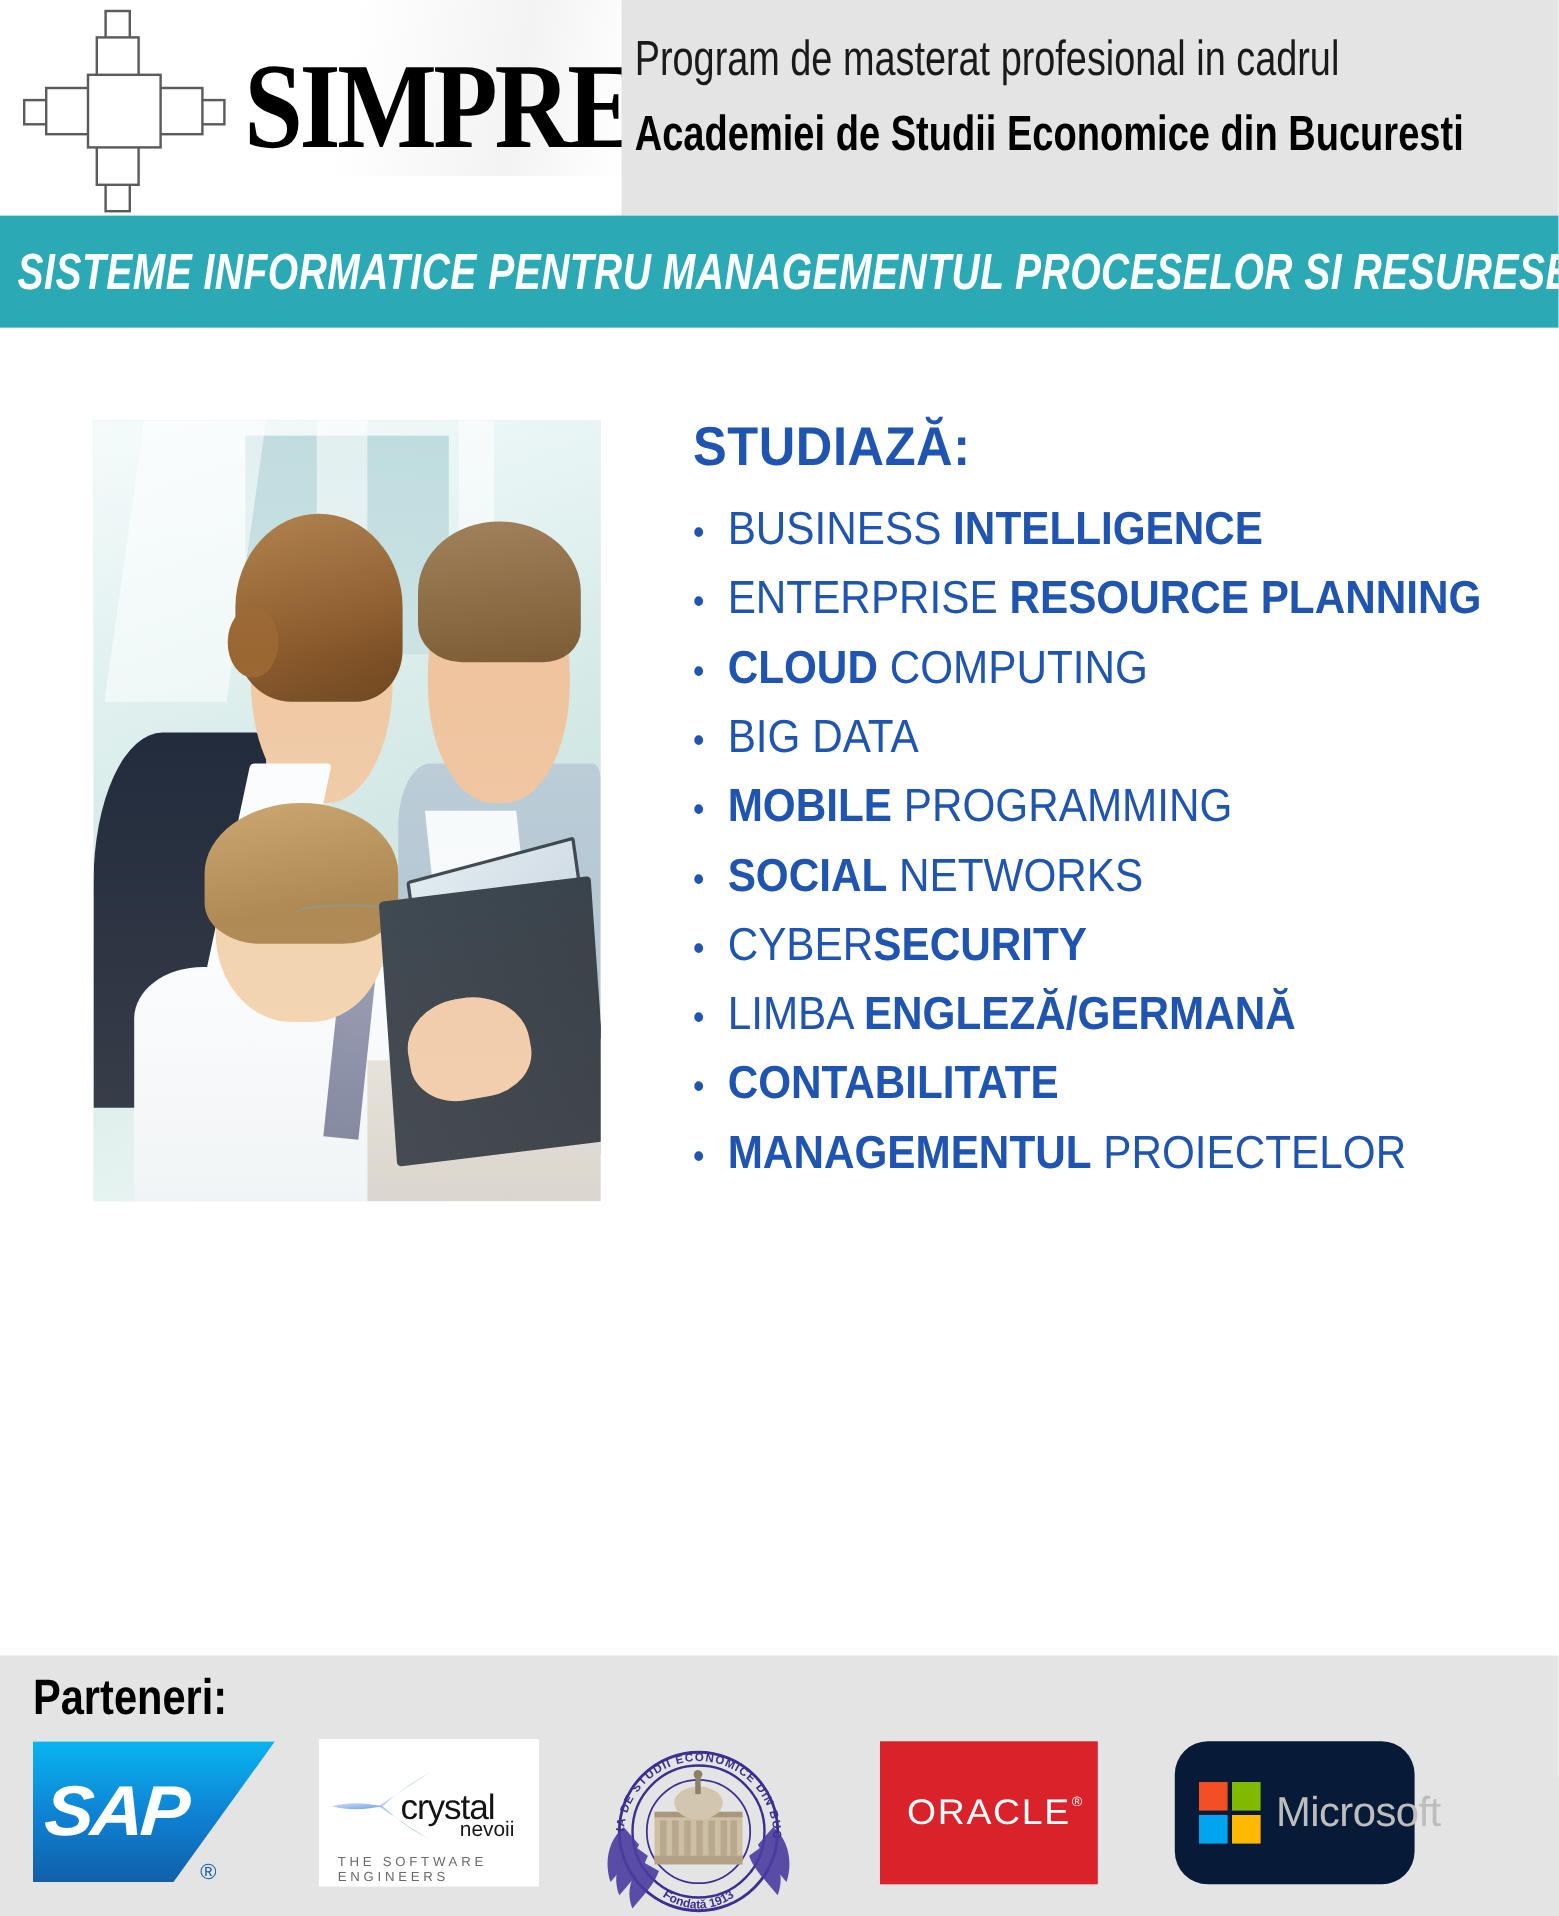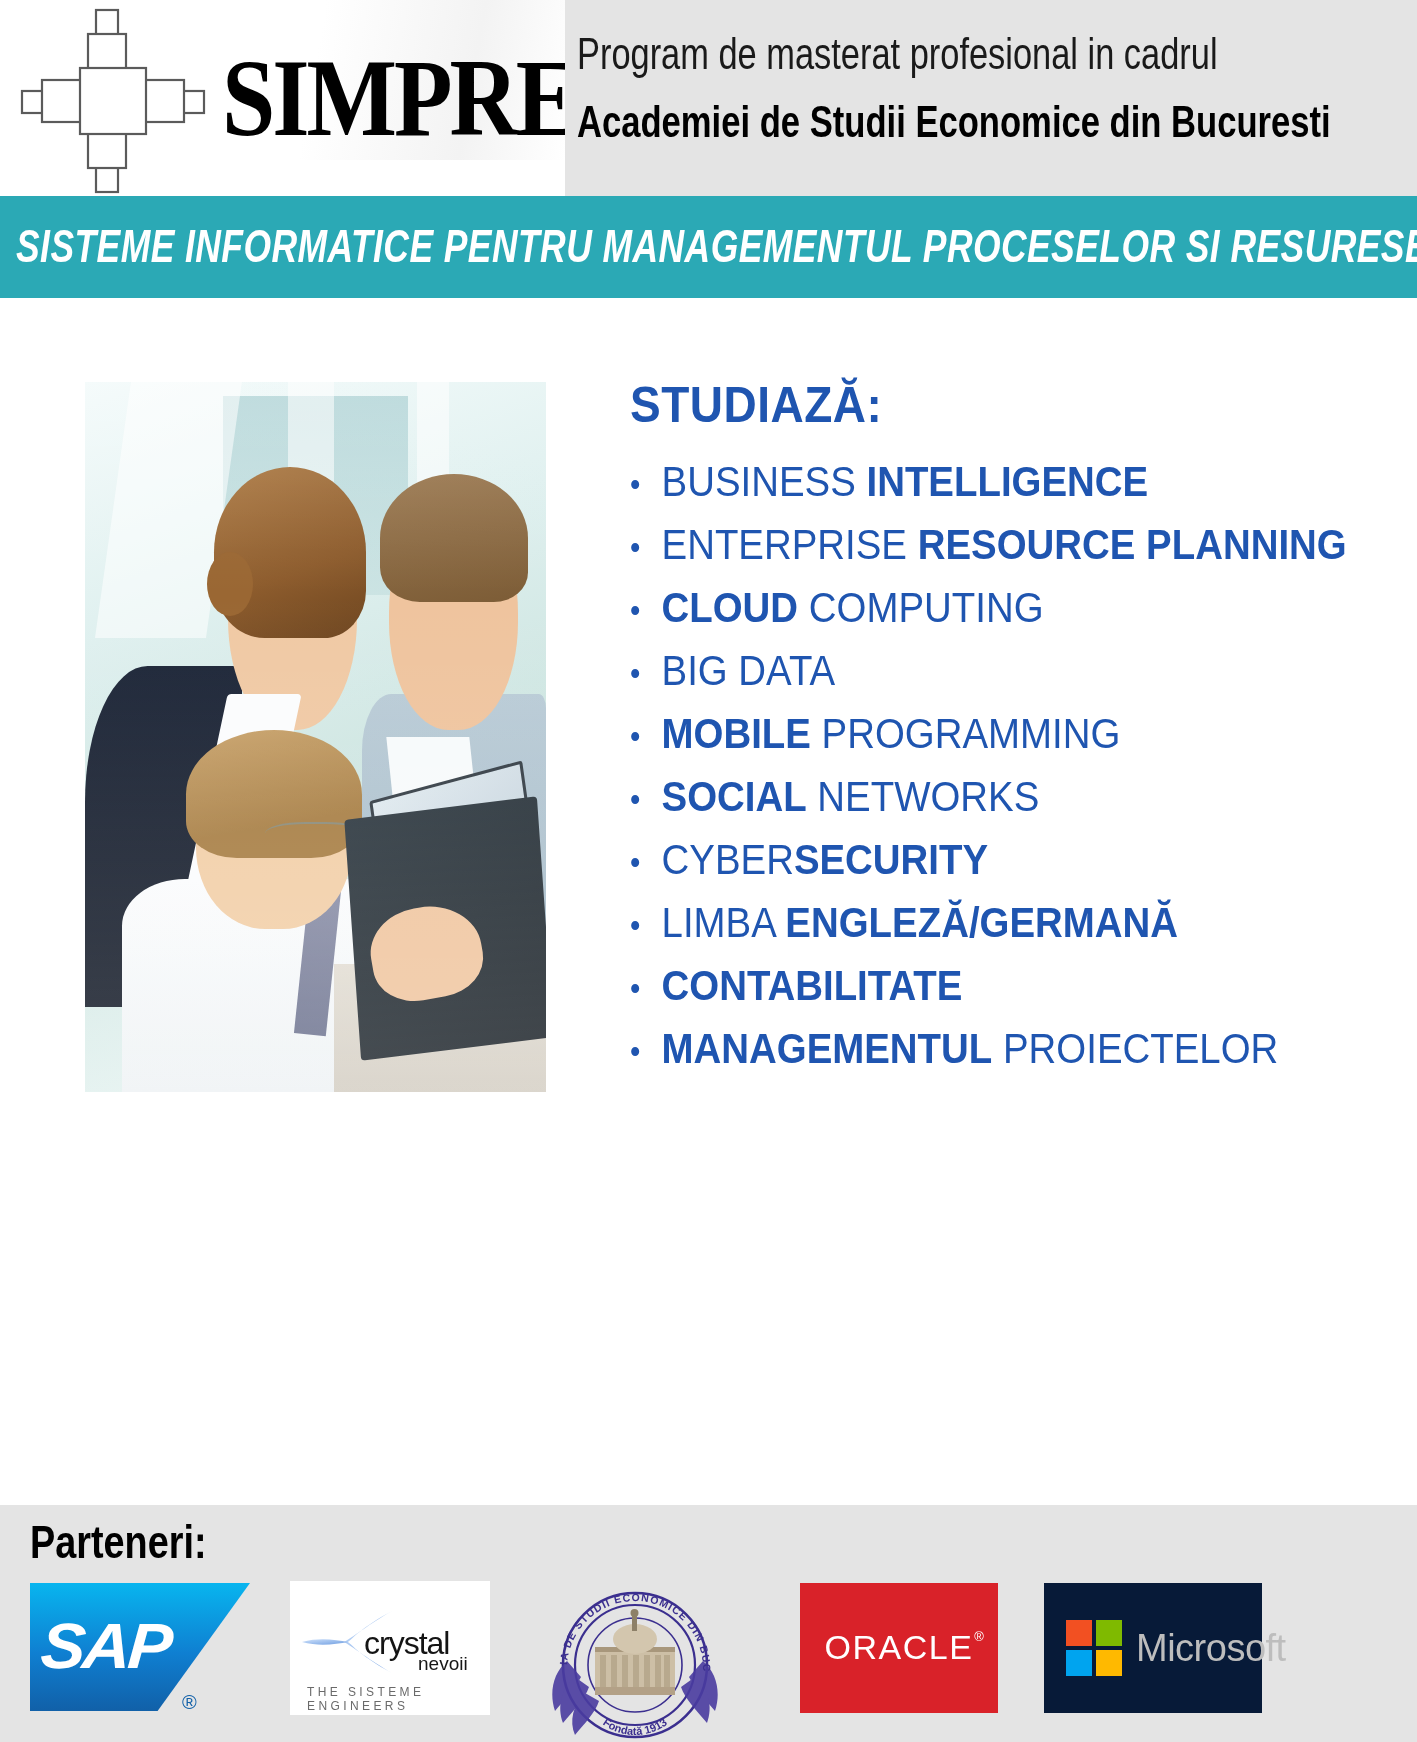--- a/index.html
+++ b/index.html
@@ -410,25 +410,26 @@
   }
   .oracle-reg {
     position: absolute;
     right: -12px; top: 0;
     font-size: 13px;
   }
 
   
   .microsoft {
     position: absolute;
-    left: 1044px; top: 2px;
+    left: 1068px; top: 2px;
     width: 218px; height: 130px;
     background: #071a38;
     display: flex;
     align-items: center;
+    border-radius: 30px;
   }
   .ms-grid {
     margin-left: 22px;
     width: 56px; height: 56px;
     display: grid;
     grid-template-columns: 26px 26px;
     grid-template-rows: 26px 26px;
     gap: 4px;
   }
   .ms-q { width: 26px; height: 26px; }
@@ -567,21 +568,21 @@
             <linearGradient id="cgA" x1="0" y1="0" x2="1" y2="1">
               <stop offset="0" stop-color="#cfe2fb"></stop>
               <stop offset="1" stop-color="#6d9ce0"></stop>
             </linearGradient>
           </defs>
           <path d="M92 2 C62 18 52 30 48 33 C52 36 62 48 92 64 C68 50 56 40 44 33 C56 26 68 16 92 2 Z" fill="url(#cgA)"></path>
           <path d="M2 33 C20 28 36 31 48 33 C36 35 20 38 2 33 Z" fill="url(#cgA)"></path>
         </svg>
         <div class="cr-word">crystal</div>
         <div class="cr-sub">nevoii</div>
-        <div class="cr-tag">THE SISTEME ENGINEERS</div>
+        <div class="cr-tag">THE SOFTWARE ENGINEERS</div>
       </div>
 
       <div class="ase">
         <svg viewBox="0 0 180 168" width="180" height="168">
           <defs>
             <path id="aseArcTop" d="M 22 92 A 68 68 0 0 1 158 92"></path>
             <path id="aseArcBot" d="M 36 104 A 54 54 0 0 0 144 104"></path>
           </defs>
           <g stroke="#3b2f8f" fill="none">
             <circle cx="90" cy="88" r="72" stroke-width="2.6"></circle>

